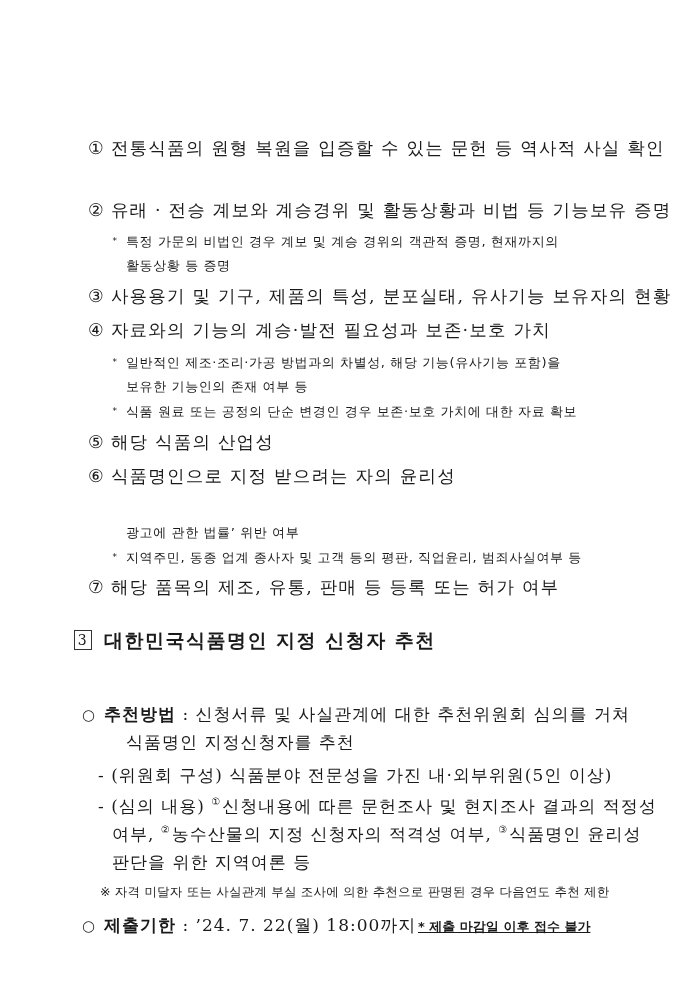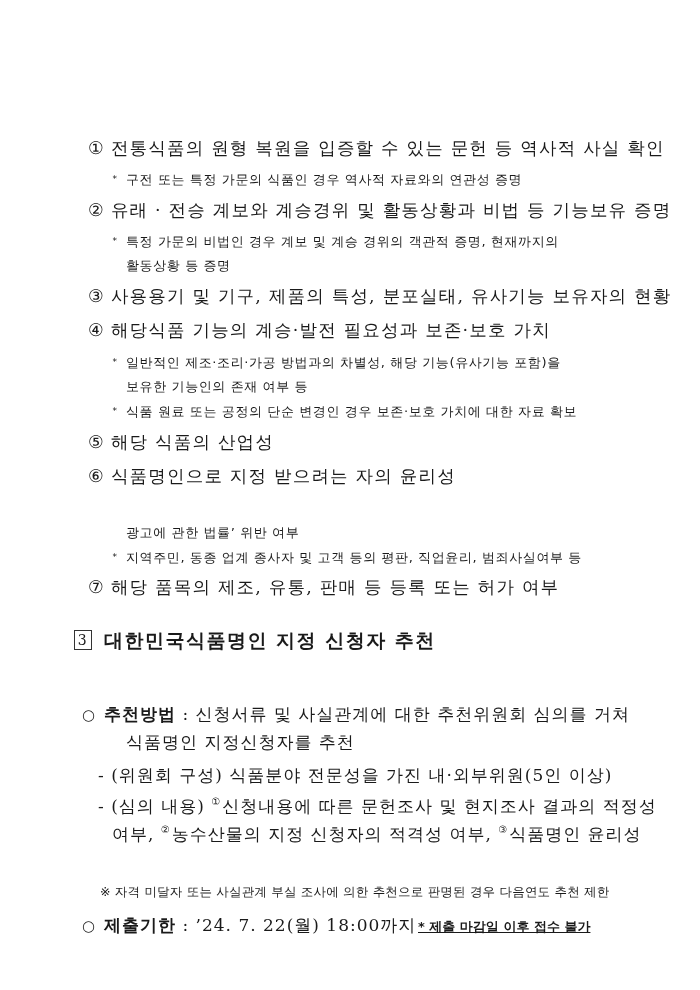--- a/index.html
+++ b/index.html
@@ -22,40 +22,37 @@
     .deadline-note { font-size: 13px; font-weight: bold; text-decoration: underline; }
   </style>
 </head>
 <body>
 
 <div class="page">
 
   <div class="line serif crit" style="left:80px; top:88px;">
     <span class="num">①</span><span>전통식품의 원형 복원을 입증할 수 있는 문헌 등 역사적 사실 확인</span>
   </div>
-  <div class="line sans note" style="left:100px; top:123px;">
-    <span class="mark">*</span><span>구전 또는 특정 가문의 식품인 경우 역사적 자료와의 연관성 증명</span>
-  </div>
 
   <div class="line serif crit" style="left:80px; top:150px;">
     <span class="num">②</span><span>유래 · 전승 계보와 계승경위 및 활동상황과 비법 등 기능보유 증명</span>
   </div>
   <div class="line sans note" style="left:100px; top:185px;">
     <span class="mark">*</span><span>특정 가문의 비법인 경우 계보 및 계승 경위의 객관적 증명, 현재까지의</span>
   </div>
   <div class="line sans note" style="left:118px; top:209px;">
     <span>활동상황 등 증명</span>
   </div>
 
   <div class="line serif crit" style="left:80px; top:236px;">
     <span class="num">③</span><span>사용용기 및 기구, 제품의 특성, 분포실태, 유사기능 보유자의 현황</span>
   </div>
 
   <div class="line serif crit" style="left:80px; top:270px;">
-    <span class="num">④</span><span>해당식품 기능의 계승·발전 필요성과 보존·보호 가치</span>
+    <span class="num">④</span><span>자료와의 기능의 계승·발전 필요성과 보존·보호 가치</span>
   </div>
   <div class="line sans note" style="left:100px; top:306px;">
     <span class="mark">*</span><span>일반적인 제조·조리·가공 방법과의 차별성, 해당 기능(유사기능 포함)을</span>
   </div>
   <div class="line sans note" style="left:118px; top:330px;">
     <span>보유한 기능인의 존재 여부 등</span>
   </div>
   <div class="line sans note" style="left:100px; top:355px;">
     <span class="mark">*</span><span>식품 원료 또는 공정의 단순 변경인 경우 보존·보호 가치에 대한 자료 확보</span>
   </div>
@@ -93,20 +90,23 @@
   <div class="line serif body-text" style="left:90px; top:716px;">
     <span>-</span> <span>(위원회 구성) 식품분야 전문성을 가진 내·외부위원(5인 이상)</span>
   </div>
 
   <div class="line serif body-text" style="left:90px; top:747px;">
     <span>-</span> <span>(심의 내용) </span><span class="sup">①</span><span>신청내용에 따른 문헌조사 및 현지조사 결과의 적정성</span>
   </div>
   <div class="line serif body-text" style="left:104px; top:775px;">
     <span>여부, </span><span class="sup">②</span><span>농수산물의 지정 신청자의 적격성 여부, </span><span class="sup">③</span><span>식품명인 윤리성</span>
   </div>
+  <div class="line serif body-text" style="left:104px; top:803px;">
+    <span>판단을 위한 지역여론 등</span>
+  </div>
 
   <div class="line sans ref-note" style="left:92px; top:836px;">
     <span>※ 자격 미달자 또는 사실관계 부실 조사에 의한 추천으로 판명된 경우 다음연도 추천 제한</span>
   </div>
 
   <div class="line serif body-text" style="left:74px; top:866px;">
     <span class="bullet-o">○</span><span class="sans bold">제출기한</span><span> : </span><span>’24. 7. 22(월) 18:00까지</span>
   </div>
   <div class="line sans deadline-note" style="left:410px; top:870px;">
     <span>* 제출 마감일 이후 접수 불가</span>

